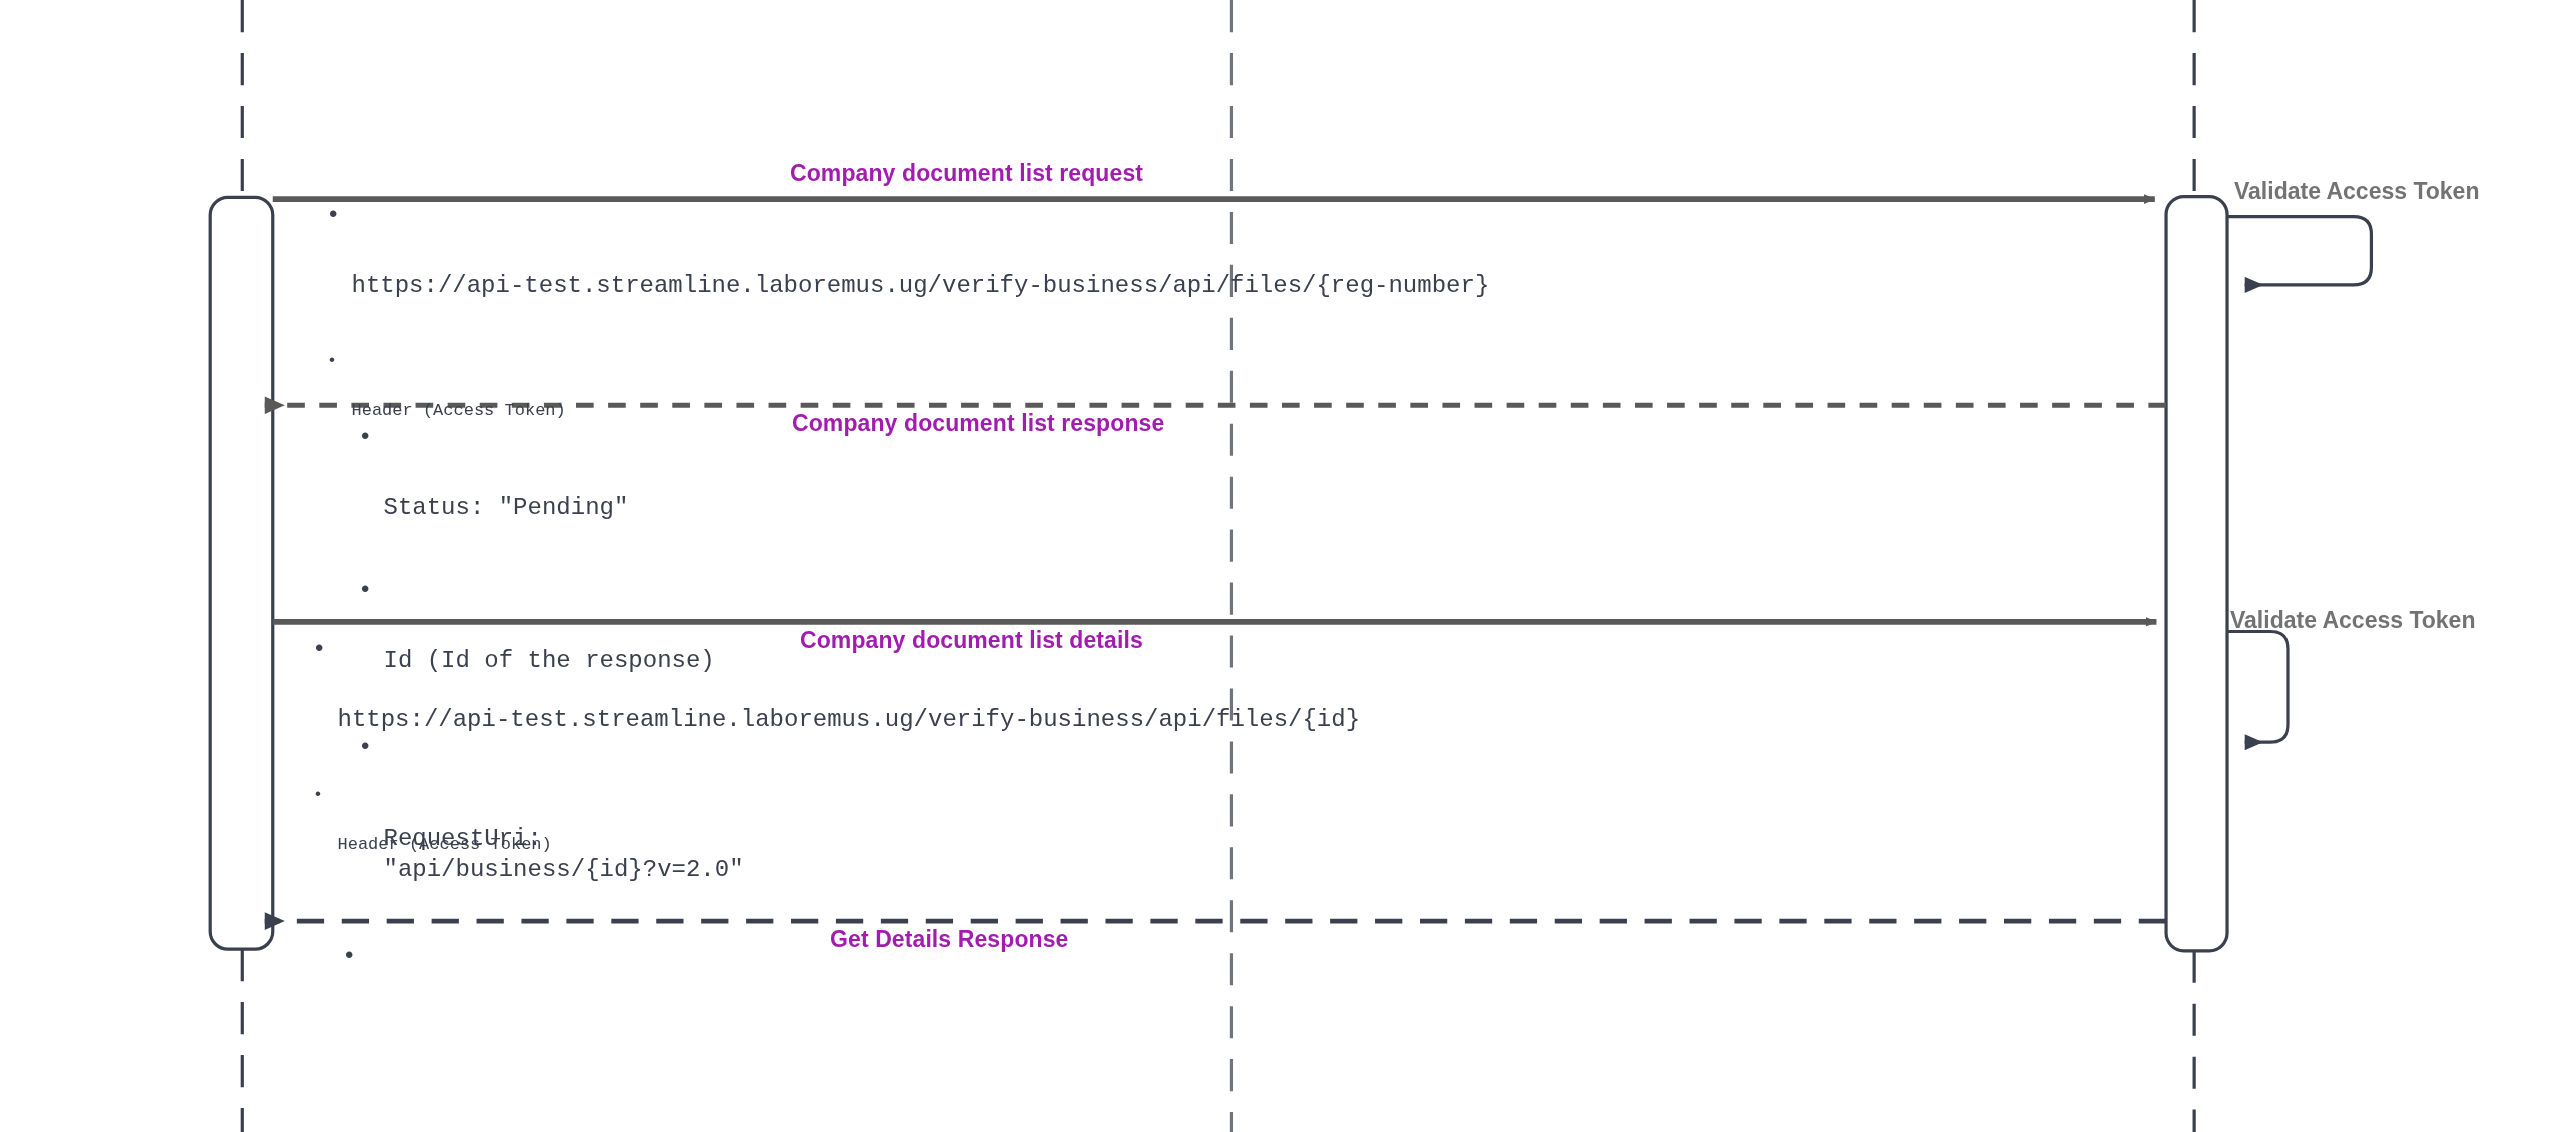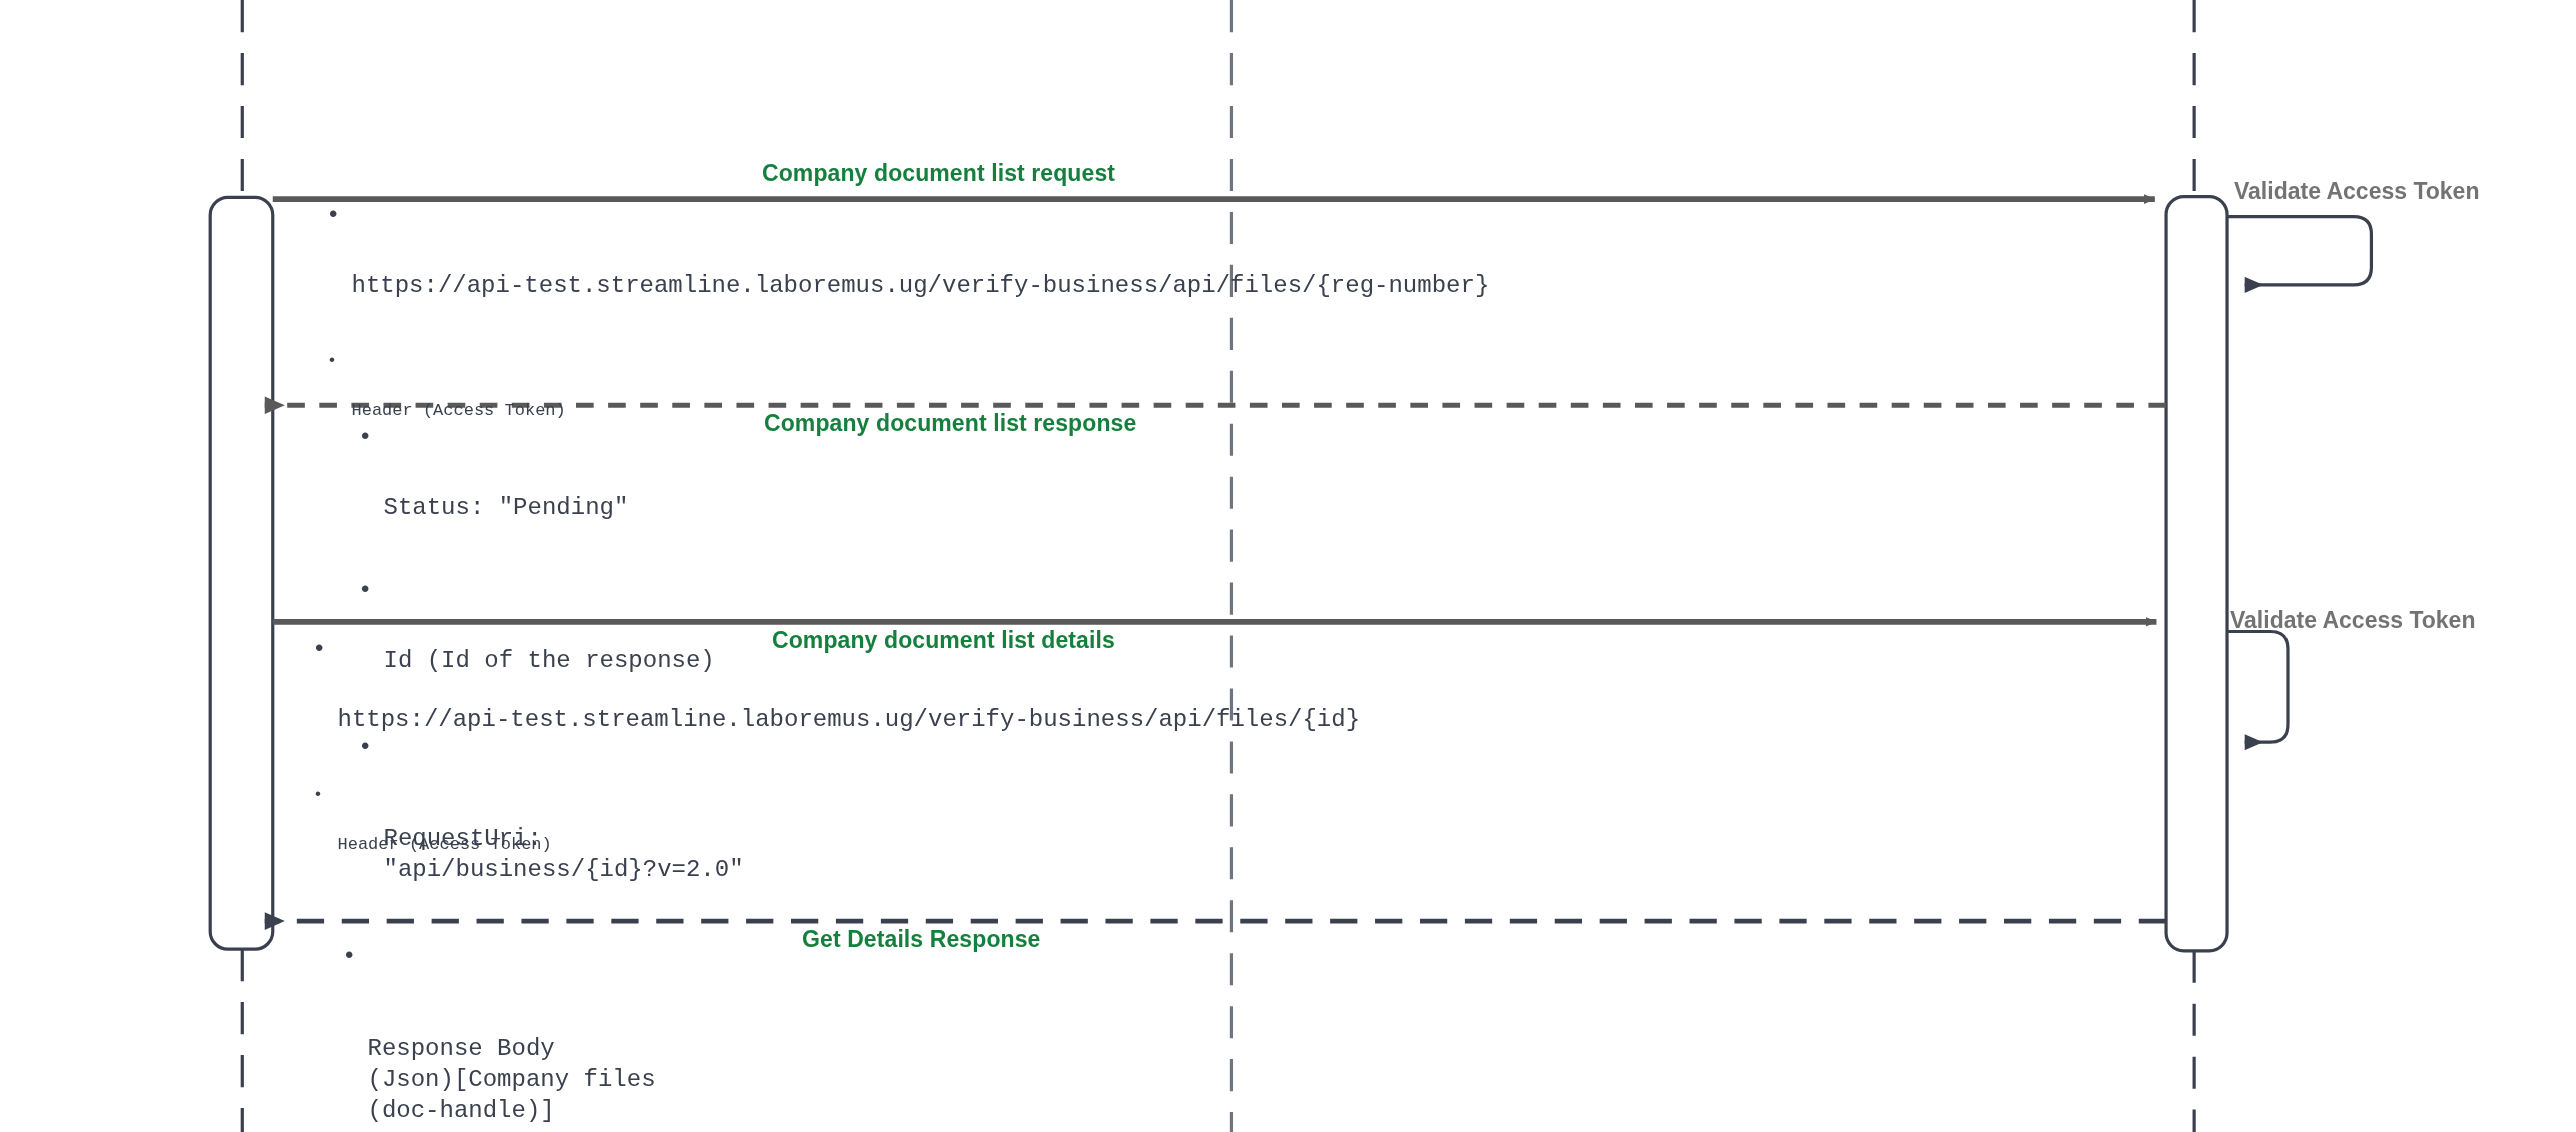--- a/index.html
+++ b/index.html
@@ -25,22 +25,23 @@
     height: 1133px;
   }
   .txt {
     position: absolute;
     white-space: pre;
     color: #3A404D;
   }
   .msg-label {
     font-weight: bold;
     font-size: 23px;
-    color: #15803d;
+    color: #a21caf;
     letter-spacing: 0.1px;
+    margin-left: 28px;
   }
   .selfloop-label {
     font-weight: bold;
     font-size: 23px;
     color: #737373;
   }
   .bullet-block {
     position: absolute;
     color: #3A404D;
   }
@@ -164,21 +165,18 @@
     </div>
     <div class="bullet-line b-small" style="padding-left:22.5px;">
       <span class="dot">•</span>
       <span class="body">Header (Access Token)</span>
     </div>
   </div>
 
   <div class="bullet-block" style="left:345px; top:939px;">
     <div class="bullet-line b-main" style="padding-left:22.5px; line-height:1.3; margin-bottom:11.2px;">
       <span class="dot">•</span>
-      <span class="body">Response Body
-(Json)[Company files
-(doc-handle)]</span>
     </div>
 
   </div>
 
 </div>
 
 
 </body></html>

